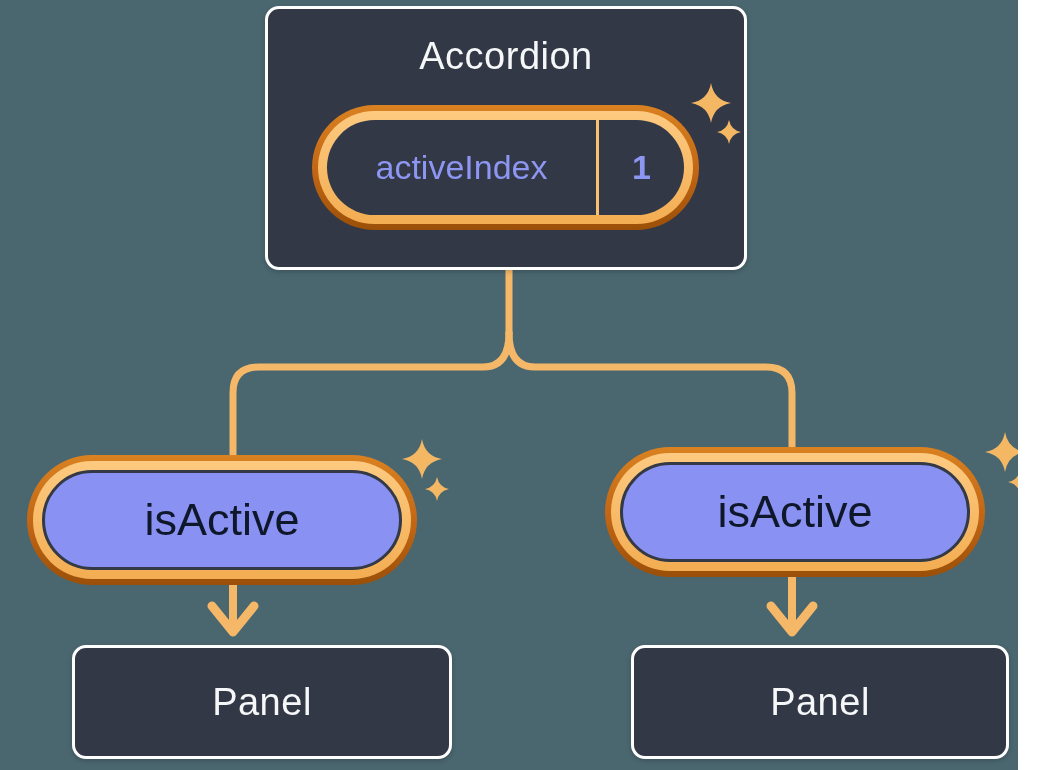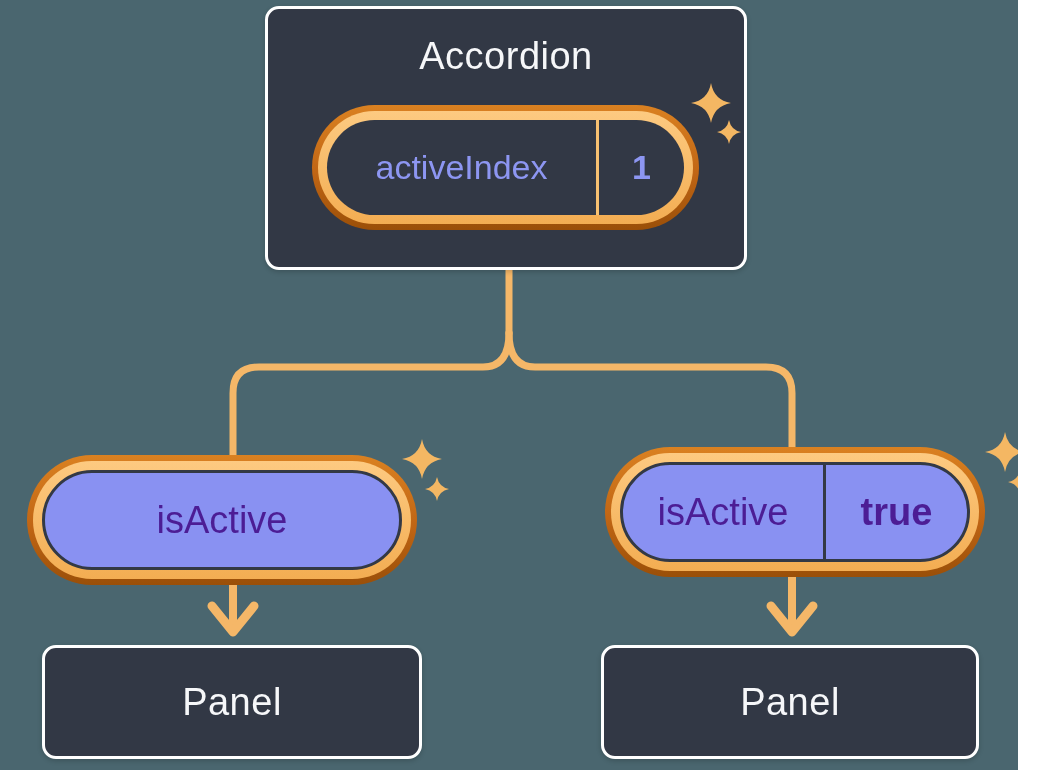--- a/index.html
+++ b/index.html
@@ -23,21 +23,21 @@
     position: absolute;
     box-sizing: border-box;
     background: #323845;
     border: 3px solid #ffffff;
     border-radius: 14px;
     z-index: 2;
     box-shadow: 0 2px 5px rgba(0,0,0,0.18);
   }
   .accordion-box { left: 265px; top: 6px; width: 482px; height: 264px; }
   .panel-box {
-    display: flex; align-items: center; justify-content: center;
+    display: flex; align-items: center; justify-content: center; margin-left: 30px;
   }
   .panel-left  { left: 42px;  top: 645px; width: 380px; height: 114px; }
   .panel-right { left: 601px; top: 645px; width: 378px; height: 114px; }
 
   .box-title {
     position: absolute;
     left: 0; right: 0; top: 26px;
     text-align: center;
     color: #f6f7f9;
     font-size: 38px;
@@ -84,21 +84,21 @@
     background: #8991f2;
     border: 3px solid #333945;
   }
   .pill-cell {
     display: flex;
     align-items: center;
     justify-content: center;
   }
   .pill-dark .pill-cell { color: #8d96f2; font-size: 34px; }
   .pill-dark .cell-value { border-left: 3px solid #f8c171; font-weight: 700; }
-  .pill-purple .pill-cell { color: #4c1d95; font-size: 38px; }
+  .pill-purple .pill-cell { color: #0f172a; font-size: 45px; }
   .pill-purple .cell-value { border-left: 3px solid #333945; font-weight: 700; }
 
   .cell-label { flex: 1 1 auto; }
   .ring-top   .cell-value { flex: 0 0 85px; }
   .ring-left  .cell-value { flex: 0 0 156px; }
   .ring-right .cell-value { flex: 0 0 141px; }
 </style>
 </head>
 <body>
 
@@ -134,21 +134,20 @@
       <div class="pill pill-purple">
         <div class="pill-cell cell-label">isActive</div>
       </div>
     </div>
   </div>
 
   <div class="ring ring-right">
     <div class="ring-inner">
       <div class="pill pill-purple">
         <div class="pill-cell cell-label">isActive</div>
-        <div class="pill-cell cell-value">true</div>
       </div>
     </div>
   </div>
 
   <div class="component-box panel-box panel-left">
     <div class="panel-label">Panel</div>
   </div>
   <div class="component-box panel-box panel-right">
     <div class="panel-label">Panel</div>
   </div>

